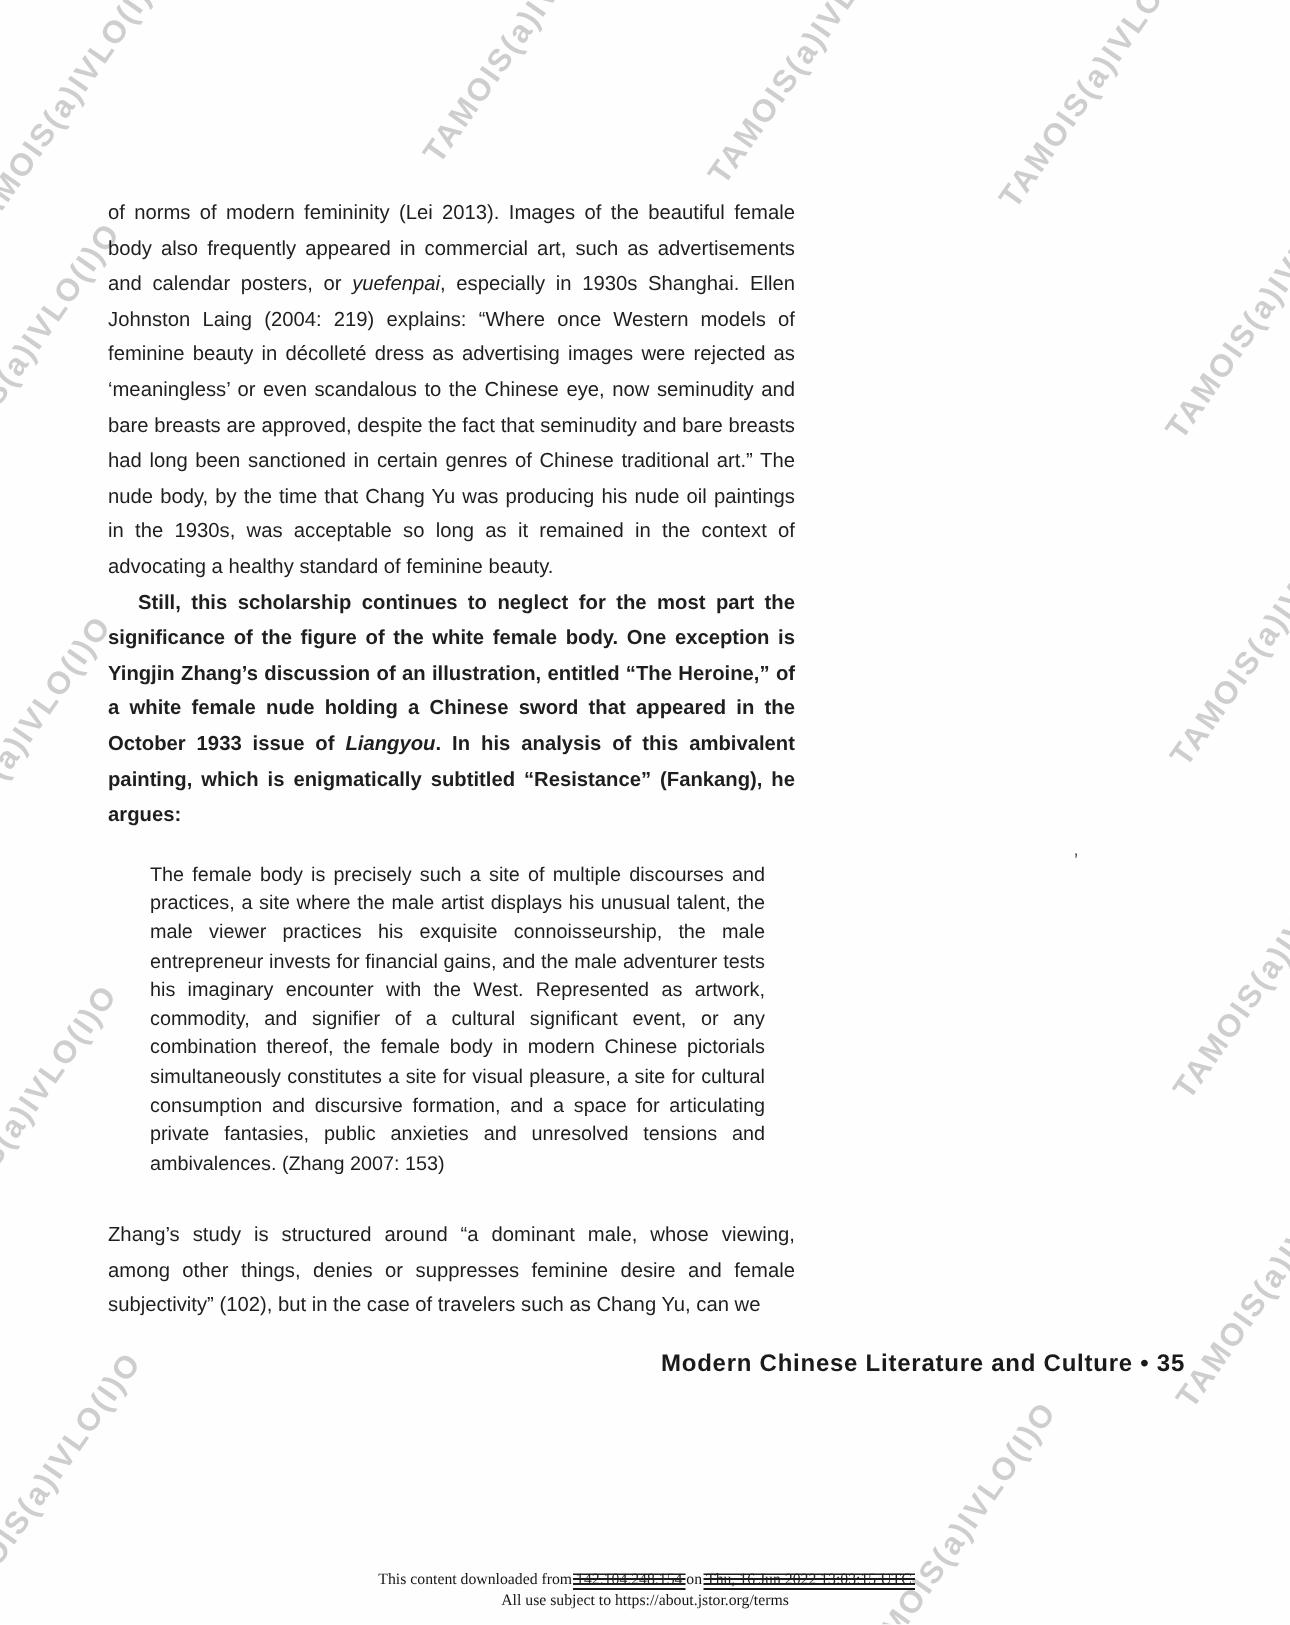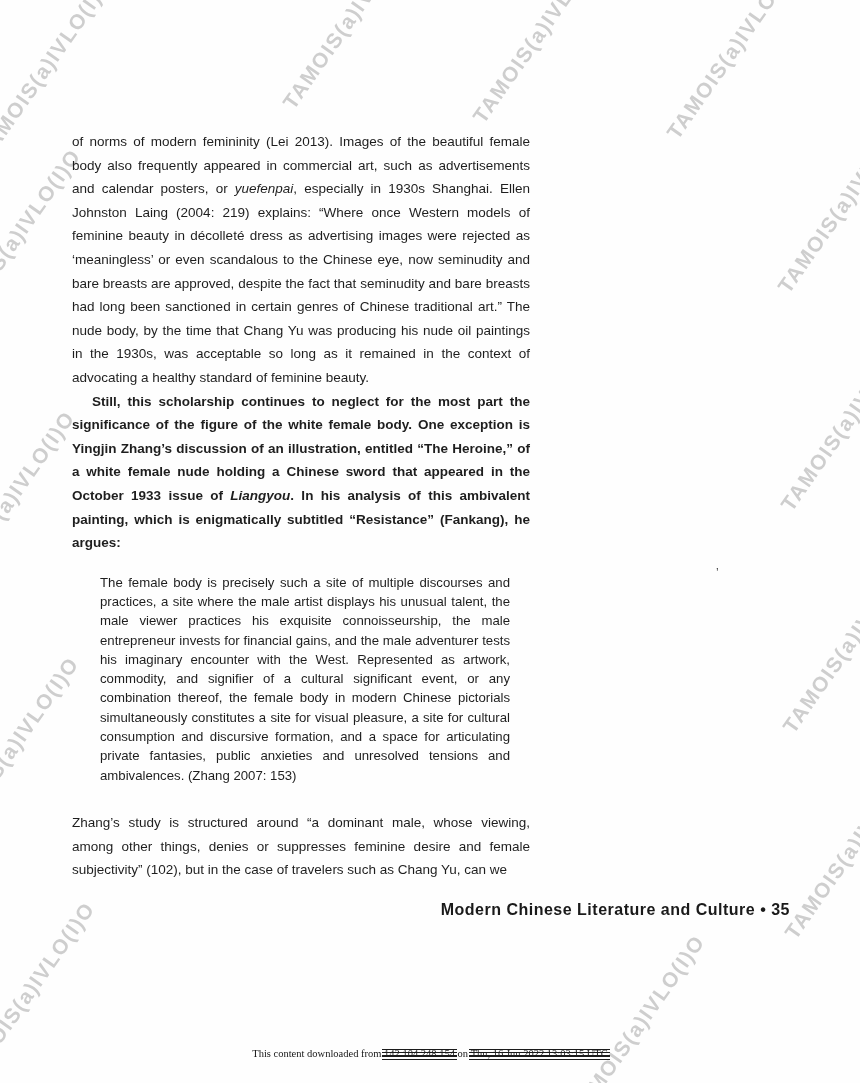--- a/index.html
+++ b/index.html
@@ -124,15 +124,16 @@
 
   <div class="running-footer">Modern Chinese Literature and Culture • 35</div>
 
   <div class="download-notice">
     <div class="line">
       <span>This content downloaded from</span>
       <span class="redacted">142.104.248.154</span>
       <span>on</span>
       <span class="redacted">Thu, 16 Jun 2022 13:03:15 UTC</span>
     </div>
+    <div class="line">All use subject to https://about.jstor.org/terms</div>
   </div>
 
 </div>
 
 </body></html>

